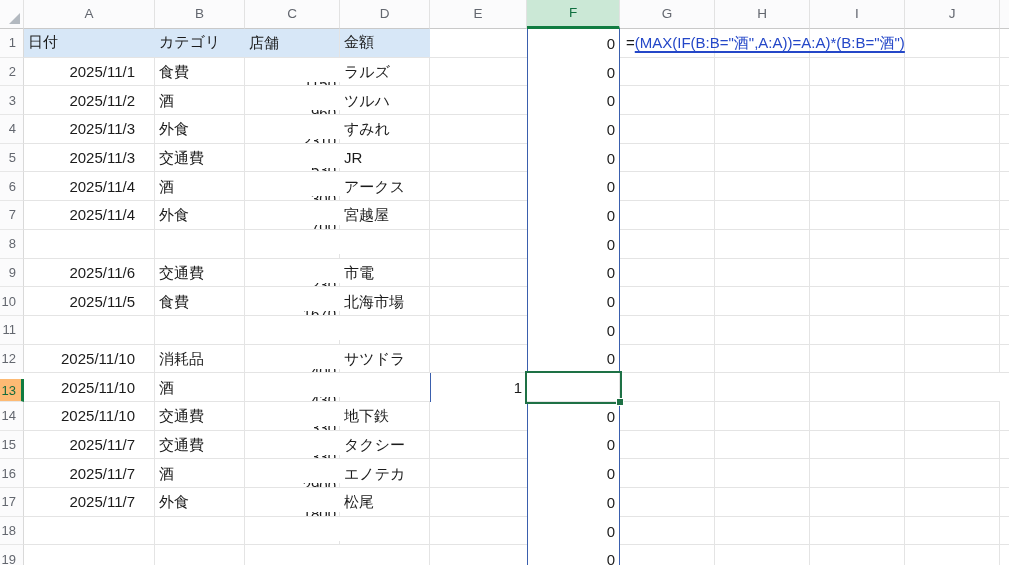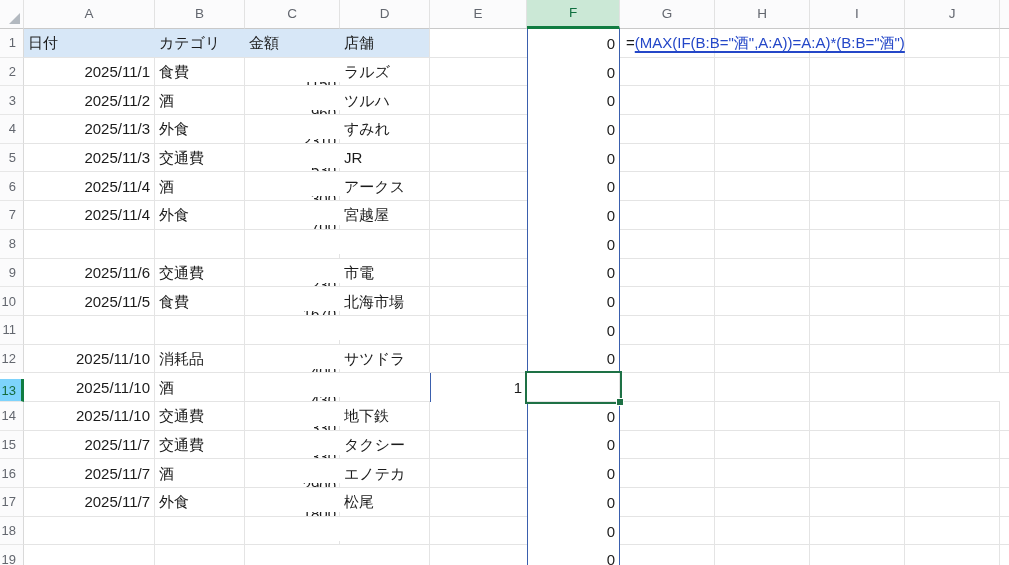--- a/index.html
+++ b/index.html
@@ -17,27 +17,27 @@
   }
   
   .h{background:#FBFBFC;border-right:1px solid #E2E2E2;border-bottom:1px solid #C9C9C9;
      color:#63676F;font-size:13.5px;justify-content:center;}
   .h.selh{background:#CBE8D6;color:#0E6F3F;border-bottom:3px solid #107C41;}
   .corner{position:relative;}
   .corner svg{position:absolute;right:2px;bottom:3px;}
   
   .rh{background:#FBFBFC;border-right:1px solid #D9D9D9;border-bottom:1px solid #E7E7E7;
       color:#63676F;font-size:13px;justify-content:flex-end;padding-right:7px;}
-  .rh.sel{background:#7dd3fc;color:#156B3C;border-right:3px solid #107C41;padding-right:5px;margin-top:6px;}
+  .rh.sel{background:#fdba74;color:#156B3C;border-right:3px solid #107C41;padding-right:5px;margin-top:6px;}
   
   .al{padding-left:4px;}
   .ar{justify-content:flex-end;padding-right:3px;margin-top:24px;}
-  .adate{justify-content:flex-end;padding-right:4px;}
+  .adate{justify-content:flex-end;padding-right:19px;}
   .fill{background:#D7E7F7;}
-  .nbr{border-right:none;}
+  .nbr{border-right:none;font-family:Liberation Serif, serif;}
   .fcol{border-left:1.5px solid #3A5FAD;border-right:1.5px solid #3A5FAD;border-bottom:none;
         justify-content:flex-end;padding-right:4px;}
   .gform{position:relative;overflow:visible;z-index:4;}
   .fx{white-space:nowrap;display:inline-flex;padding-left:2px;}
   .fx .eq{color:#1C1C1C;}
   .fx .body{color:#2447C8;text-decoration:underline;text-decoration-thickness:1.5px;text-underline-offset:3px;}
   .sliver{border-right:none;}
   
   #active-outline{
     position:absolute;left:525px;top:371px;width:97px;height:33px;
@@ -68,22 +68,22 @@
         <div class="c h">G</div>
         <div class="c h">H</div>
         <div class="c h">I</div>
         <div class="c h">J</div>
         <div class="c h sliver"></div>
       </div>
       <div class="row">
         <div class="c rh">1</div>
         <div class="c fill al nbr">日付</div>
         <div class="c fill al nbr">カテゴリ</div>
+        <div class="c fill al">店舗</div>
         <div class="c fill al nbr">金額</div>
-        <div class="c fill al">店舗</div>
         <div class="c nbr"></div>
         <div class="c fcol">0</div>
         <div class="c al gform">
           <span class="fx">
             <span class="eq">=</span>
             <span class="body">(MAX(IF(B:B="酒",A:A))=A:A)*(B:B="酒")</span>
           </span>
         </div>
         <div class="c "></div>
         <div class="c "></div>

